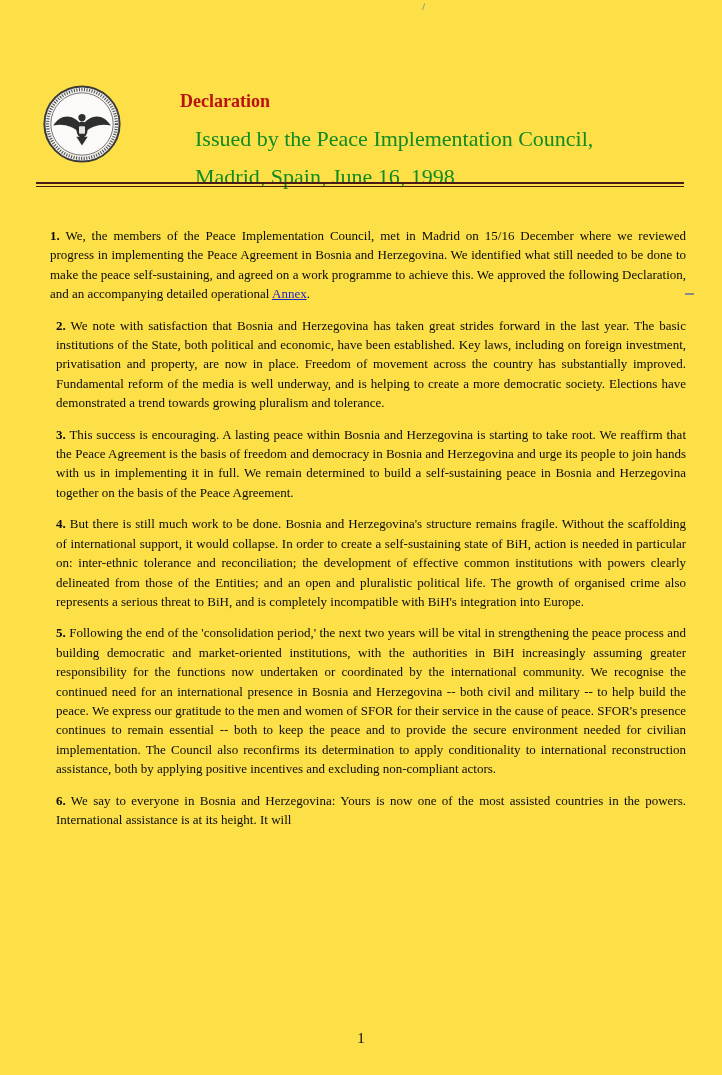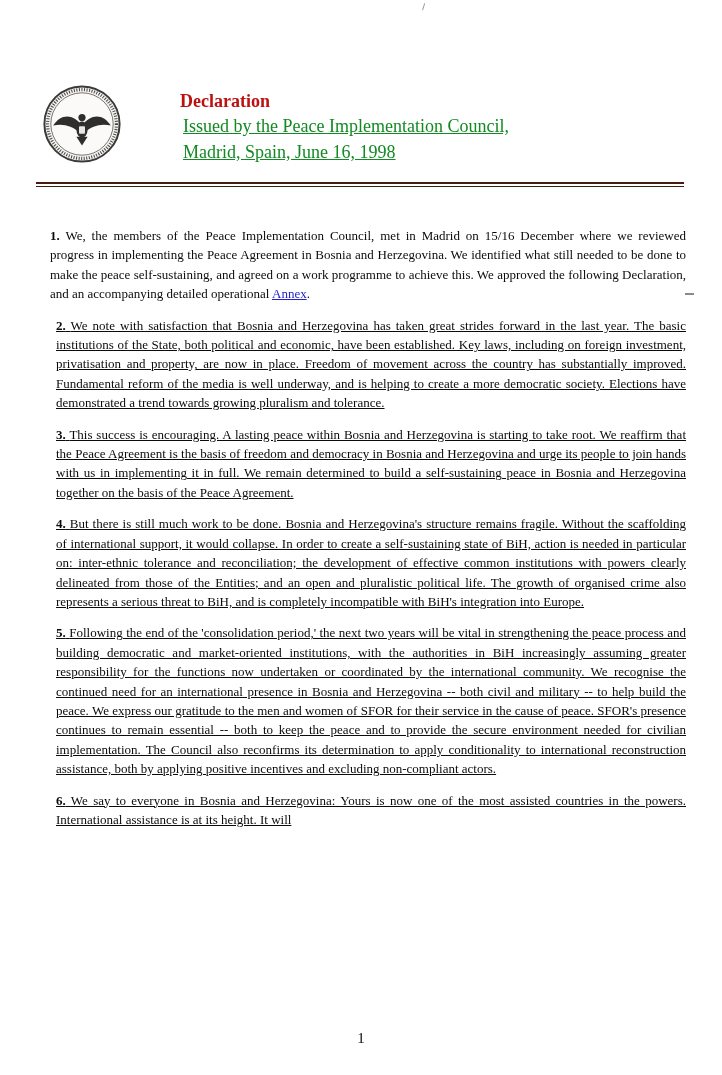--- a/index.html
+++ b/index.html
@@ -1,21 +1,21 @@
 <!DOCTYPE html>
 <html style="--title_red: #bb1111; --subtitle_green: #118a22; --link_blue: #2222cc; --rule: #4a1a14;"><head>
 <meta charset="utf-8">
 <style>
   html, body { margin: 0; padding: 0; background: #e9e9e9; }
   .page {
     position: relative;
     width: 722px;
     height: 1075px;
     margin: 0 auto;
-    background: #ffffff;
+    background: #fde047;
     font-family: "Liberation Serif", serif;
     color: #0b0b0b;
     overflow: hidden;
   }
 
   
   .seal {
     position: absolute;
     left: 42px;
     top: 84px;
@@ -28,25 +28,24 @@
     top: 90px;
   }
   .doc-title {
     margin: 0 0 2px 0;
     font-size: 18px;
     font-weight: bold;
     color: var(--title_red, #bb1111);
     line-height: 22px;
   }
   .doc-subtitle {
-    margin: 3px;
-    font-size: 18px;
+    margin: 15px;
+    font-size: 22px;
     color: var(--subtitle_green, #118a22);
     line-height: 23px;
-    text-decoration: underline;
   }
 
   
   .divider {
     position: absolute;
     left: 36px;
     top: 182px;
     width: 648px;
     height: 2px;
     border-top: 2px solid var(--rule, #4a1a14);
@@ -59,21 +58,21 @@
     left: 38px;
     top: 226px;
     width: 648px;
   }
   .para {
     margin: 0 0 12px 12px;
     font-size: 13px;
     line-height: 19.4px;
     text-align: justify;
   }
-  .para.indented { margin-left: 18px; text-decoration: underline; }
+  .para.indented { margin-left: 18px; }
   .pnum { font-weight: bold; }
 
   .annex-link {
     color: var(--link_blue, #2222cc);
     text-decoration: underline;
     cursor: pointer;
   }
 
   
   .page-number {

